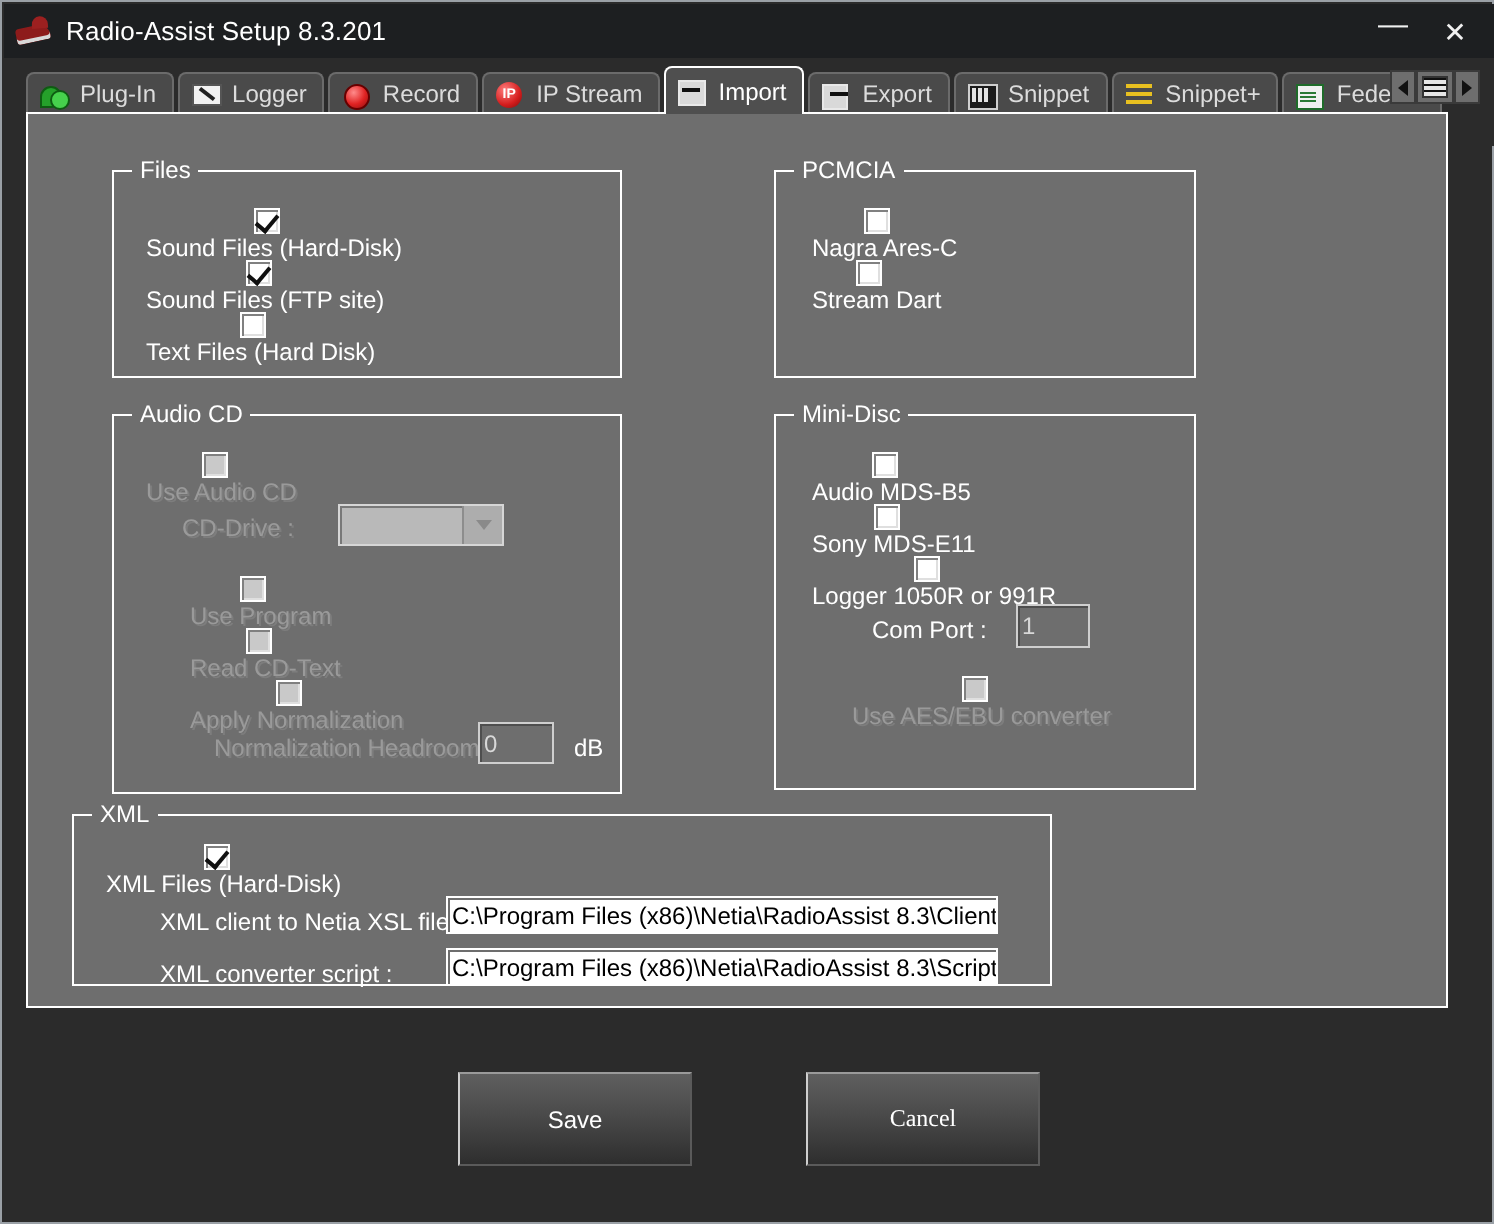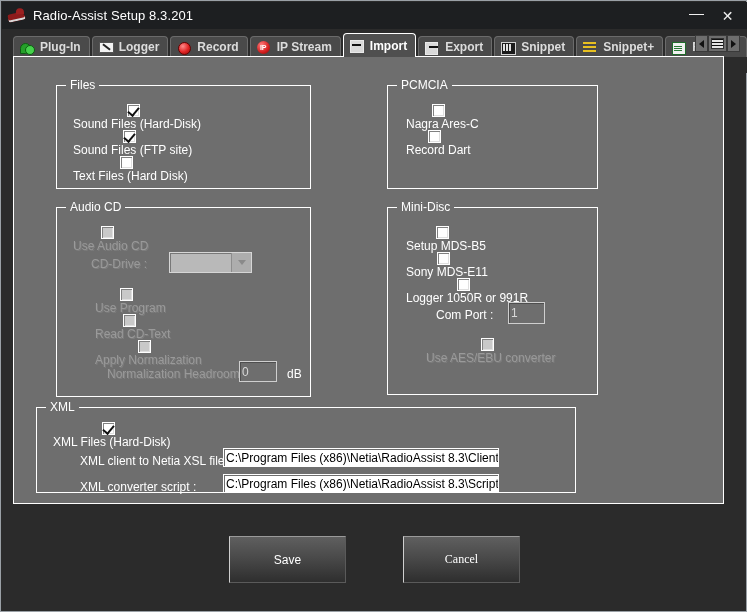--- a/index.html
+++ b/index.html
@@ -42,21 +42,20 @@
   .win-btns{display:flex;align-items:center;height:27px;margin-right:4px;}
   .win-btn{
     width:31px;height:25px;display:flex;align-items:center;justify-content:center;
     color:#f0f0f0;font-size:14px;line-height:1;user-select:none;
   }
   .win-btn.min{font-size:15px;padding-bottom:6px;}
   
   .tabstrip{
     position:absolute;left:1px;top:28px;width:745px;height:44px;
     background:#2b2b2b;
-    font-weight:bold;
   }
   .tabs{
     position:absolute;left:11px;top:4px;display:flex;align-items:flex-end;height:24px;
   }
   .tab{
     height:21px;display:flex;align-items:center;
     padding:0 8px 0 6px;margin-right:2px;
     background:#4a4a4a;
     border:1px solid #6b6b6b;border-bottom:none;
     border-radius:4px 4px 0 0;
@@ -327,30 +326,30 @@
 
       <div class="group" style="left:353px;top:18px;width:211px;height:104px;">
         <span class="glabel">PCMCIA</span>
 
         <div class="cb" style="left:18px;top:18px;">
           <span class="box"></span>
           <span class="ctext">Nagra Ares-C</span>
         </div>
         <div class="cb" style="left:18px;top:44px;">
           <span class="box"></span>
-          <span class="ctext">Record Dart</span>
+          <span class="ctext">Stream Dart</span>
         </div>
       </div>
 
       <div class="group" style="left:353px;top:140px;width:211px;height:188px;">
         <span class="glabel">Mini-Disc</span>
 
         <div class="cb" style="left:18px;top:18px;">
           <span class="box"></span>
-          <span class="ctext">Setup MDS-B5</span>
+          <span class="ctext">Audio MDS-B5</span>
         </div>
         <div class="cb" style="left:18px;top:44px;">
           <span class="box"></span>
           <span class="ctext">Sony MDS-E11</span>
         </div>
         <div class="cb" style="left:18px;top:70px;">
           <span class="box"></span>
           <span class="ctext">Logger 1050R or 991R</span>
         </div>
 
@@ -358,21 +357,21 @@
         <div class="field dim" style="left:120px;top:94px;width:37px;height:22px;">
           <span>1</span>
         </div>
 
         <div class="cb disabled" style="left:38px;top:130px;">
           <span class="box dim"></span>
           <span class="ctext">Use AES/EBU converter</span>
         </div>
       </div>
 
-      <div class="group" style="left:2px;top:340px;width:540px;height:86px;">
+      <div class="group" style="left:2px;top:340px;width:490px;height:86px;">
         <span class="glabel">XML</span>
 
         <div class="cb" style="left:16px;top:14px;">
           <span class="box">
               <i class="tick"></i>
             </span>
           <span class="ctext">XML Files (Hard-Disk)</span>
         </div>
 
         <span class="lbl" style="left:43px;top:46px;">XML client to Netia XSL file :</span>

